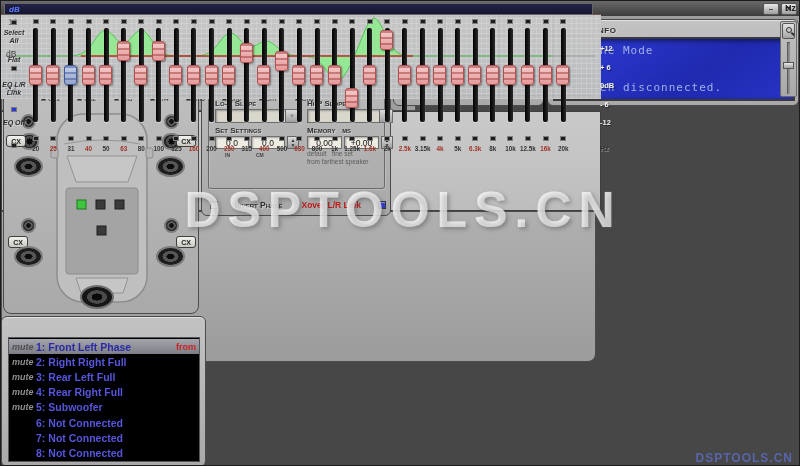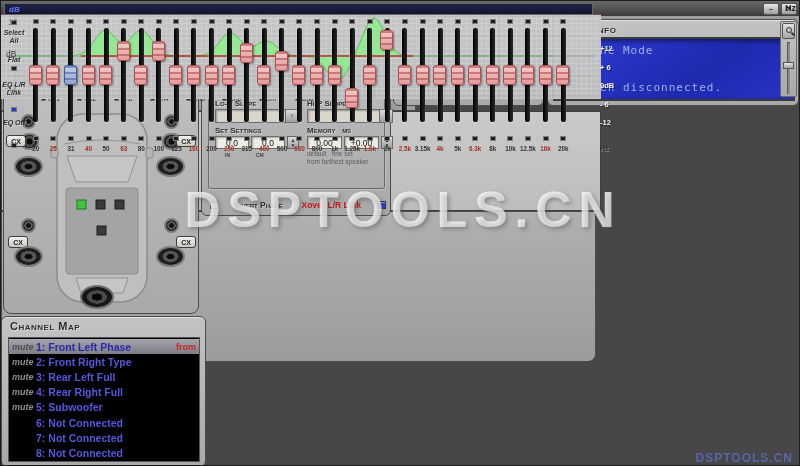--- a/index.html
+++ b/index.html
@@ -545,33 +545,32 @@
     <div class="gzoom">
       <div class="gzoom-btn">
           <span class="mag"></span>
         </div>
       <div class="gzoom-track"></div>
       <div class="gzoom-thumb"></div>
     </div>
   </div>
 
   <div class="panel" id="channel-map">
-    <div class="panel-title">Channel Map</div>
     <div class="cm-list">
 
     <div class="cmrow selected">
           <span class="cm-prefix">mute</span>
           <span class="cm-num">1:</span>
           <span class="cm-name">Front Left Phase</span>
           <span class="cm-edit">from</span>
         </div>
         <div class="cmrow">
           <span class="cm-prefix">mute</span>
           <span class="cm-num">2:</span>
-          <span class="cm-name">Front Right Type</span>
+          <span class="cm-name">Right Right Full</span>
 
         </div>
         <div class="cmrow">
           <span class="cm-prefix">mute</span>
           <span class="cm-num">3:</span>
           <span class="cm-name">Rear Left Full</span>
 
         </div>
         <div class="cmrow">
           <span class="cm-prefix">mute</span>

